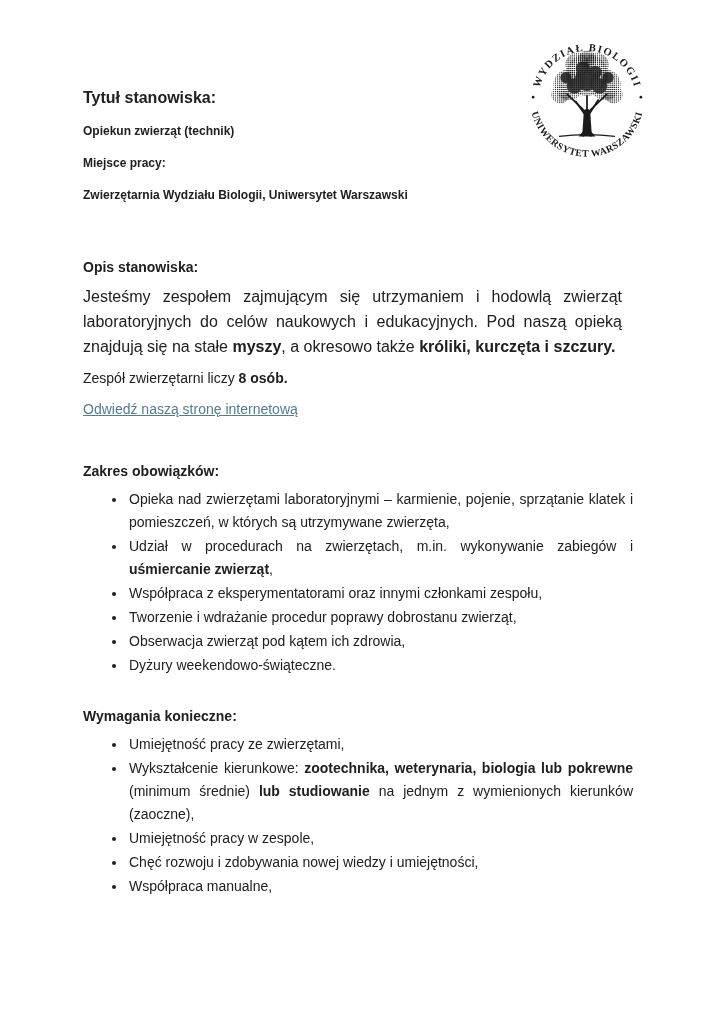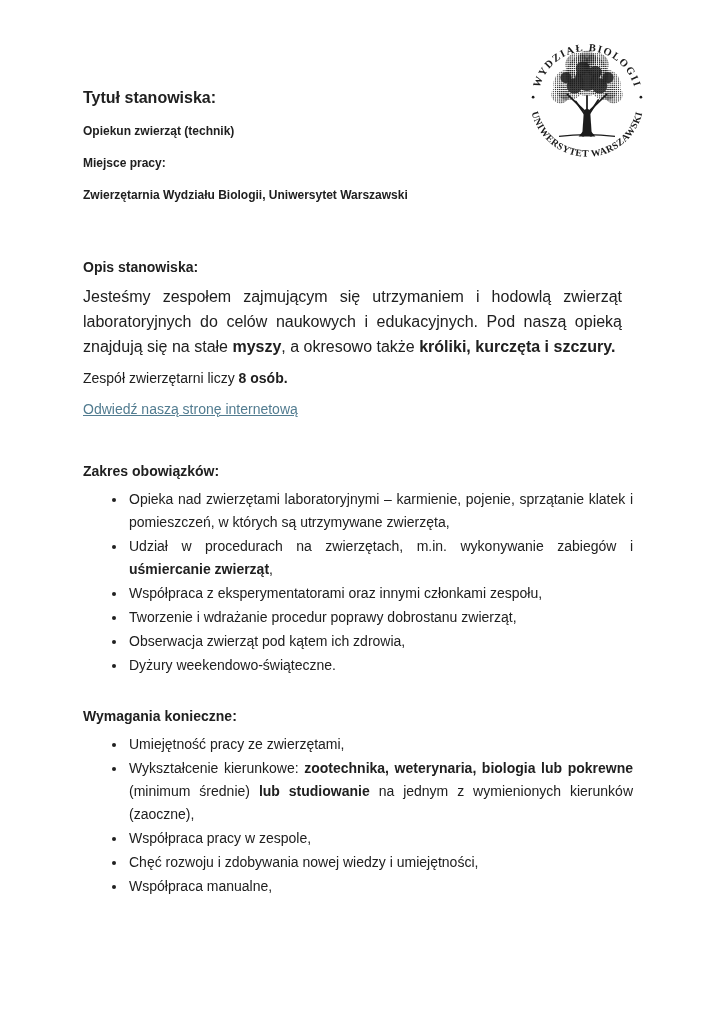--- a/index.html
+++ b/index.html
@@ -135,19 +135,19 @@
         <li><span>Obserwacja zwierząt pod kątem ich zdrowia,</span></li>
         <li><span>Dyżury weekendowo-świąteczne.</span></li>
       </ul>
   </div>
 
   <div>
     <p class="section-heading">Wymagania konieczne:</p>
     <ul class="doc-list">
         <li><span>Umiejętność pracy ze zwierzętami,</span></li>
         <li><span>Wykształcenie kierunkowe: </span><span class="b">zootechnika, weterynaria, biologia lub pokrewne</span><span> (minimum średnie) </span><span class="b">lub studiowanie</span><span> na jednym z wymienionych kierunków (zaoczne),</span></li>
-        <li><span>Współpraca pracy w zespole,</span></li>
+        <li><span>Umiejętność pracy w zespole,</span></li>
         <li><span>Chęć rozwoju i zdobywania nowej wiedzy i umiejętności,</span></li>
         <li><span>Współpraca manualne,</span></li>
       </ul>
   </div>
 
 </div>
 
 </body></html>

